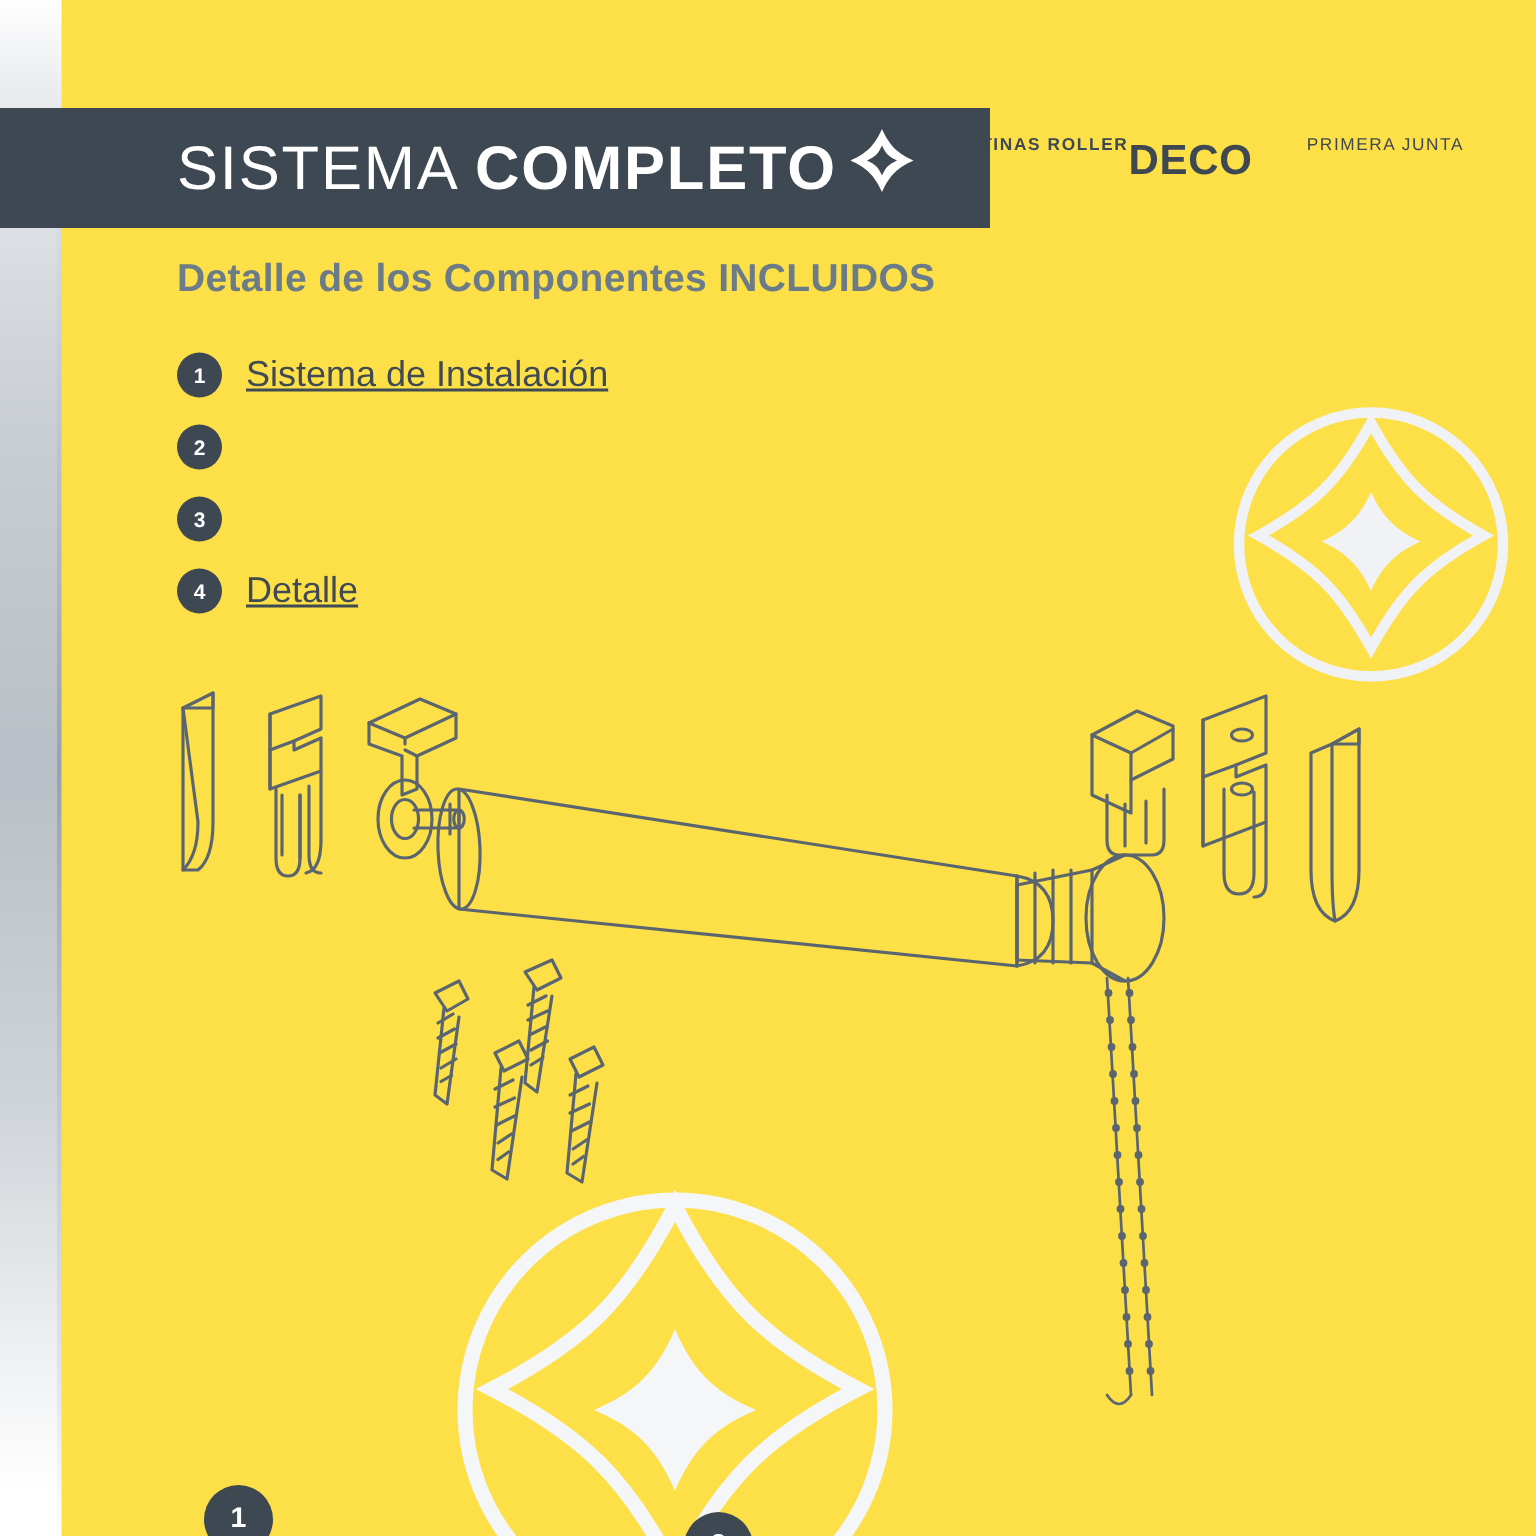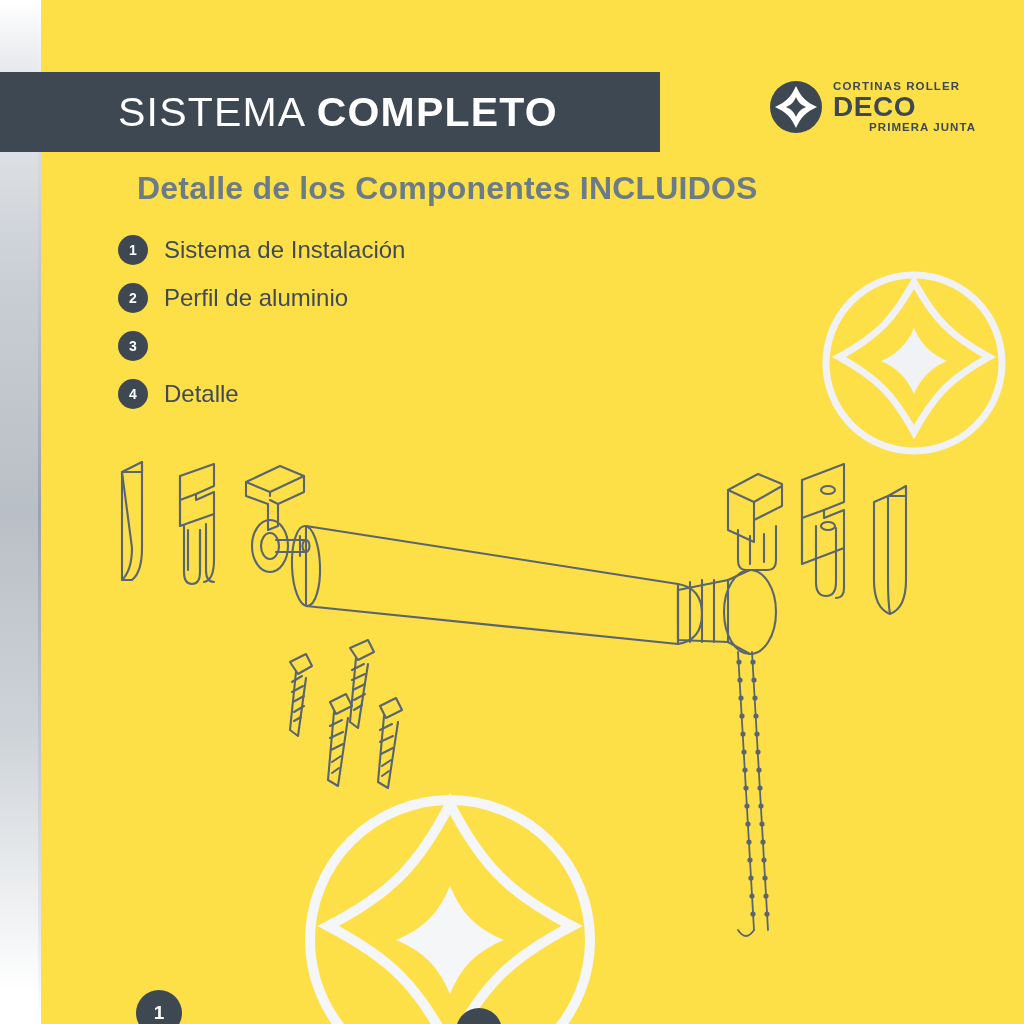--- a/index.html
+++ b/index.html
@@ -63,55 +63,54 @@
     display: flex;
     align-items: center;
     gap: 10px;
   }
   .logo-mark {
     width: 54px;
     height: 54px;
   }
   .logo-type {
     display: flex;
-    flex-direction: column;
+    flex-direction: row;
     justify-content: center;
     line-height: 1;
   }
   .logo-top {
     font-size: 11.5px;
     font-weight: 700;
     letter-spacing: 1.1px;
     color: #3d4852;
   }
   .logo-mid {
     font-size: 28px;
     font-weight: 700;
     letter-spacing: 0.5px;
     color: #3d4852;
     margin: 1px 0 1px 0;
   }
   .logo-bot {
     font-size: 11.5px;
-    font-weight: 700;
+    font-weight: 400;
     letter-spacing: 1.05px;
     color: #3d4852;
     padding-left: 36px;
   }
 
   
   .subtitle {
     position: absolute;
     left: 118px;
     top: 170px;
-    font-size: 32px;
+    font-size: 26px;
     font-weight: 700;
     color: #6b7b87;
     letter-spacing: 0.2px;
-    margin-left: 19px;
   }
 
   
   .legend {
     position: absolute;
     left: 118px;
     top: 226px;
     width: 560px;
   }
   .legend-row {
@@ -130,20 +129,21 @@
     display: flex;
     align-items: center;
     justify-content: center;
     flex: 0 0 auto;
   }
   .legend-label {
     margin-left: 16px;
     font-size: 24px;
     color: #3f4a54;
     font-weight: 400;
+    text-decoration: underline;
   }
 
   
   .watermark {
     position: absolute;
     opacity: 1;
   }
   .wm-1 { right: 15px; top: 268px; }
   .wm-2 { left: 300px; top: 790px; }
 
@@ -222,21 +222,20 @@
 
   <div class="subtitle">Detalle de los Componentes INCLUIDOS</div>
 
   <div class="legend">
     <div class="legend-row">
       <div class="legend-badge">1</div>
       <div class="legend-label">Sistema de Instalación</div>
     </div>
     <div class="legend-row">
       <div class="legend-badge">2</div>
-      <div class="legend-label">Perfil de aluminio</div>
     </div>
     <div class="legend-row">
       <div class="legend-badge">3</div>
     </div>
     <div class="legend-row">
       <div class="legend-badge">4</div>
       <div class="legend-label">Detalle</div>
     </div>
   </div>
 

